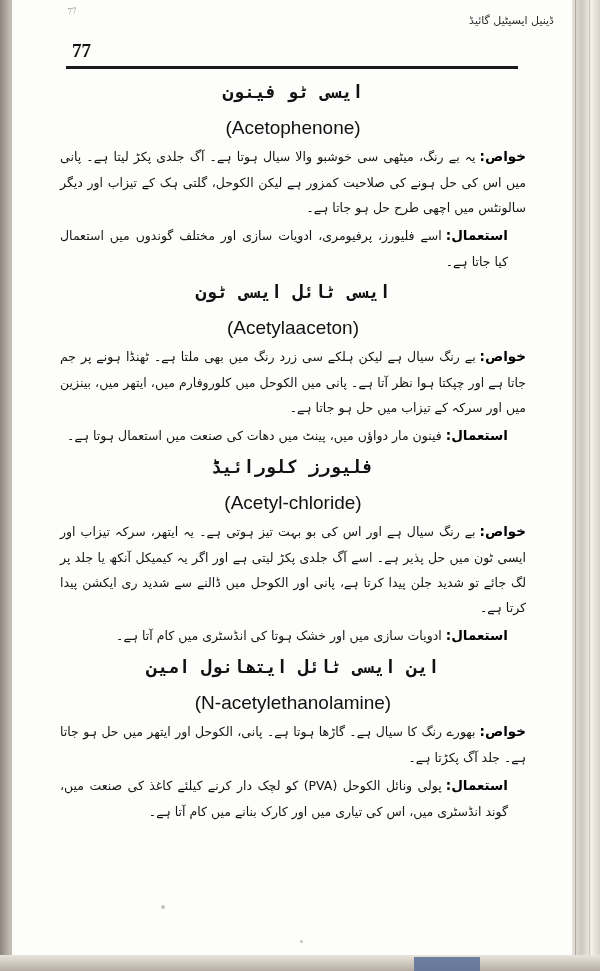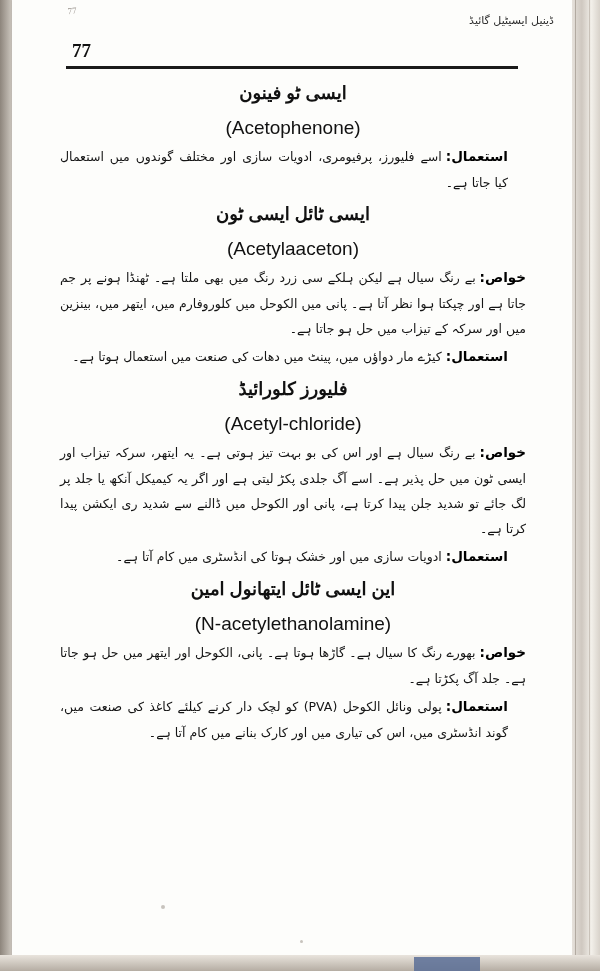--- a/index.html
+++ b/index.html
@@ -111,21 +111,21 @@
   .content {
     position: absolute;
     left: 60px;
     top: 74px;
     width: 466px;
   }
   .entry { margin-bottom: 2px; }
   .urdu-title {
     text-align: center;
     direction: rtl;
-    font-family: Liberation Sans, sans-serif;
+    font-family: Liberation Mono, monospace;
     font-size: 18px;
     font-weight: bold;
     color: #111;
     line-height: 1.5;
     margin-top: 6px;
   }
   .eng-title {
     text-align: center;
     font-family: "Liberation Sans", sans-serif;
     font-size: 19px;
@@ -177,33 +177,36 @@
   <div class="running-head">ڈینیل ایسیٹیل گائیڈ</div>
 
   <div class="page-number">77</div>
   <div class="rule"></div>
 
   <div class="content">
 
     <div class="entry">
       <div class="urdu-title">ایسی ٹو فینون</div>
       <div class="eng-title">(Acetophenone)</div>
+      <p class="para">
+        <span class="label">خواص</span><span>یہ بے رنگ، میٹھی سی خوشبو والا سیال ہوتا ہے۔ آگ جلدی پکڑ لیتا ہے۔ پانی میں اس کی حل ہونے کی صلاحیت کمزور ہے لیکن الکوحل، گلتی ہک کے تیزاب اور دیگر سالونٹس میں اچھی طرح حل ہو جاتا ہے۔</span>
+      </p>
       <p class="para use-para">
         <span class="label">استعمال</span><span>اسے فلیورز، پرفیومری، ادویات سازی اور مختلف گوندوں میں استعمال کیا جاتا ہے۔</span>
       </p>
     </div>
 
     <div class="entry">
       <div class="urdu-title">ایسی ٹائل ایسی ٹون</div>
       <div class="eng-title">(Acetylaaceton)</div>
       <p class="para">
         <span class="label">خواص</span><span>بے رنگ سیال ہے لیکن ہلکے سی زرد رنگ میں بھی ملتا ہے۔ ٹھنڈا ہونے پر جم جاتا ہے اور چپکتا ہوا نظر آتا ہے۔ پانی میں الکوحل میں کلوروفارم میں، ایتھر میں، بینزین میں اور سرکہ کے تیزاب میں حل ہو جاتا ہے۔</span>
       </p>
       <p class="para use-para">
-        <span class="label">استعمال</span><span>کیڑے مار دواؤں میں، پینٹ میں دھات کی صنعت میں استعمال ہوتا ہے۔</span>
+        <span class="label">استعمال</span><span>فینون مار دواؤں میں، پینٹ میں دھات کی صنعت میں استعمال ہوتا ہے۔</span>
       </p>
     </div>
 
     <div class="entry">
       <div class="urdu-title">فلیورز کلورائیڈ</div>
       <div class="eng-title">(Acetyl-chloride)</div>
       <p class="para">
         <span class="label">خواص</span><span>بے رنگ سیال ہے اور اس کی بو بہت تیز ہوتی ہے۔ یہ ایتھر، سرکہ تیزاب اور ایسی ٹون میں حل پذیر ہے۔ اسے آگ جلدی پکڑ لیتی ہے اور اگر یہ کیمیکل آنکھ یا جلد پر لگ جائے تو شدید جلن پیدا کرتا ہے، پانی اور الکوحل میں ڈالنے سے شدید ری ایکشن پیدا کرتا ہے۔</span>
       </p>
       <p class="para use-para">

